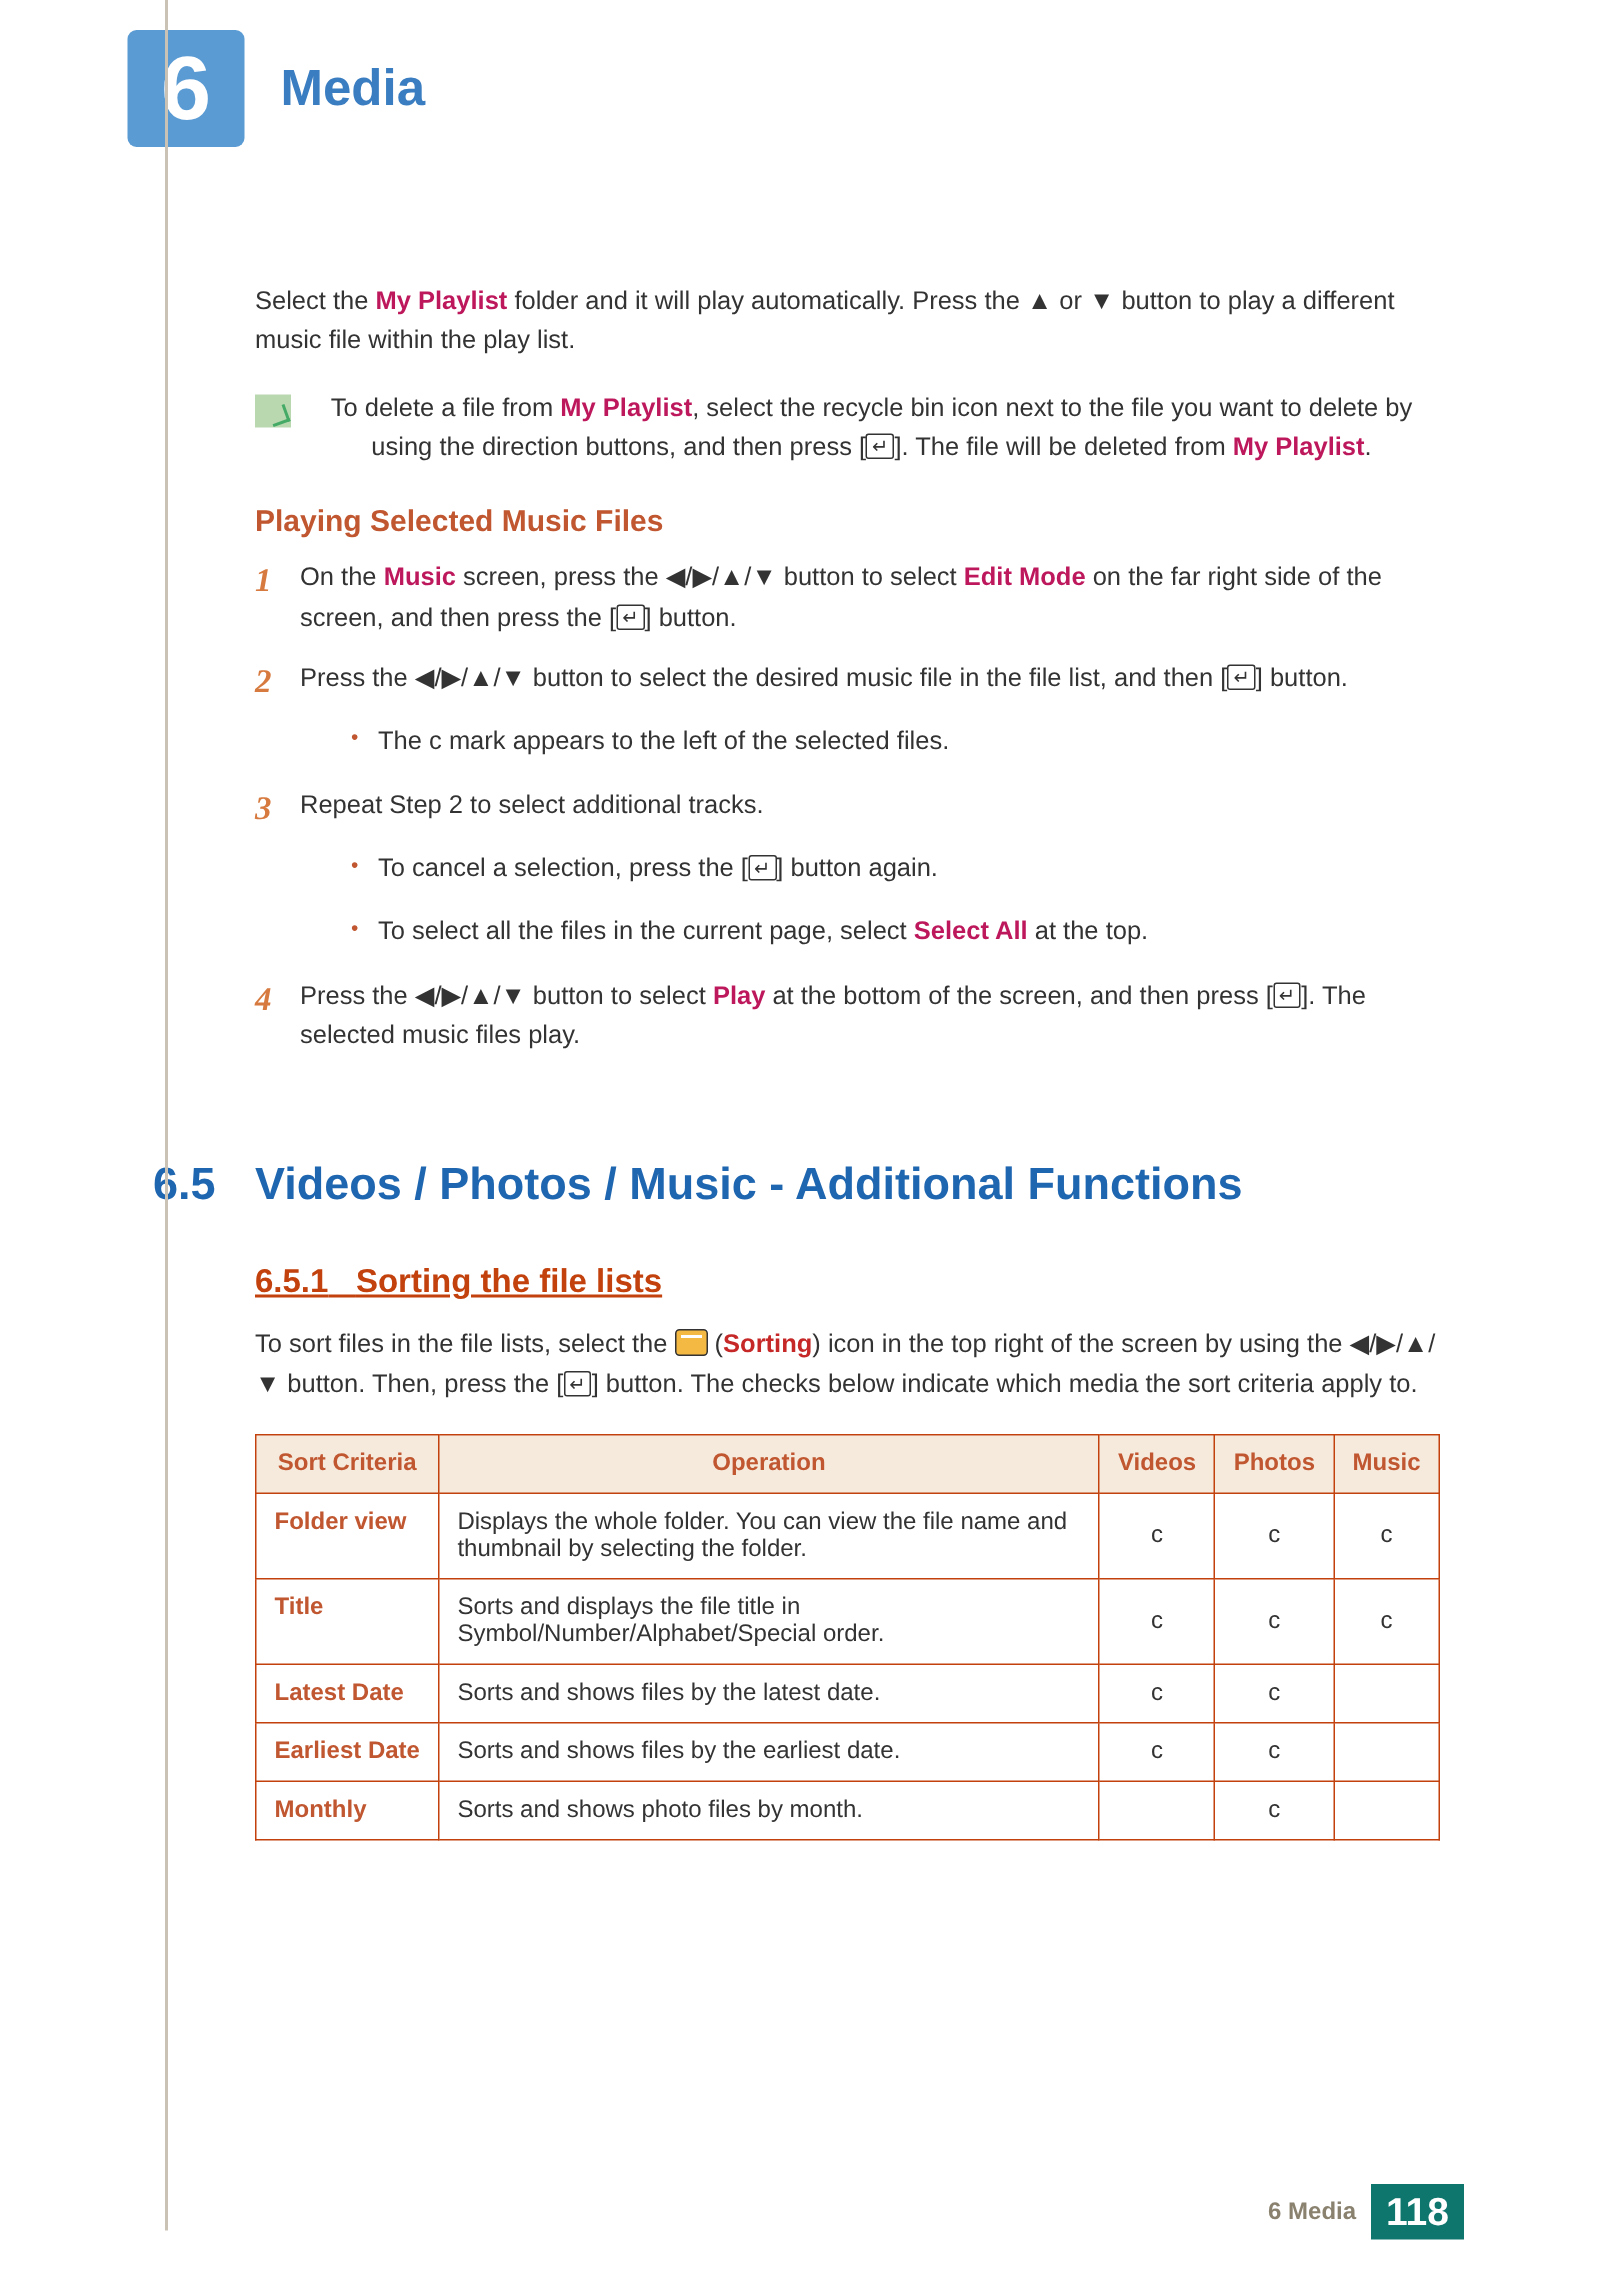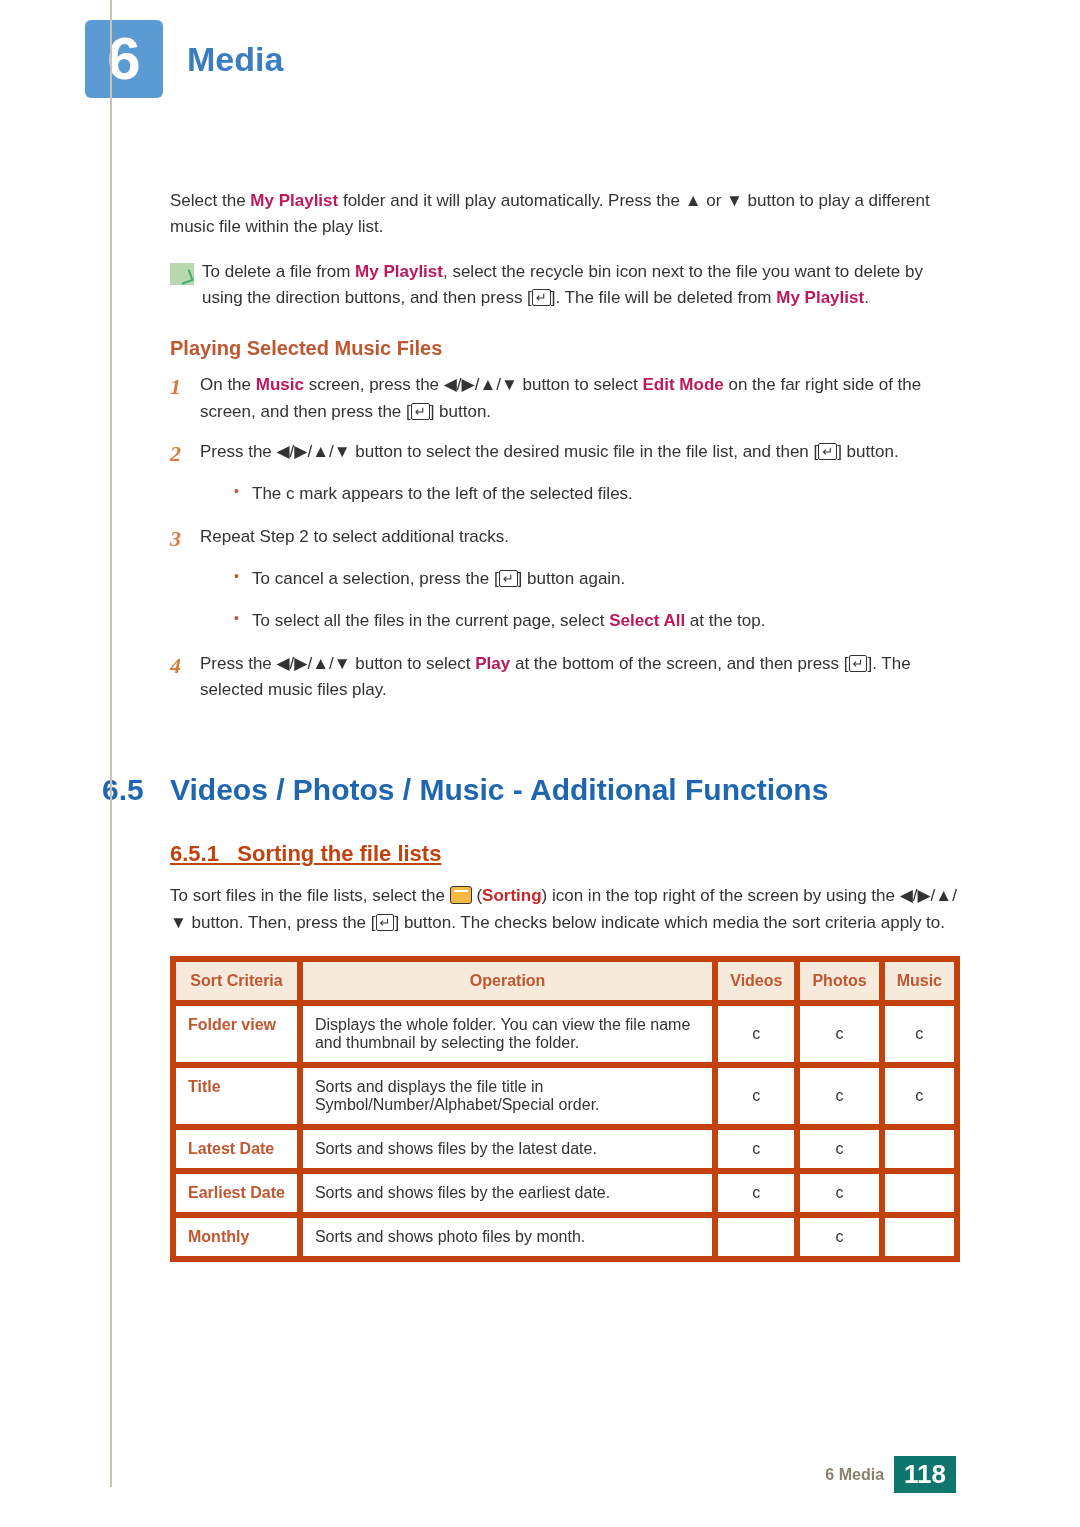--- a/index.html
+++ b/index.html
@@ -55,20 +55,21 @@
     margin: 22px 0 12px 0;
   }
   p, li { font-size: 17px; line-height: 1.55; color: #333; }
   .para { margin: 8px 0 18px 0; }
   .emph-red { color: #be185d; font-weight: bold; }
   .note {
     display: flex;
     align-items: flex-start;
     gap: 8px;
     margin: 10px 0 26px 0;
+    text-align: center;
   }
   .note-icon {
     width: 24px; height: 22px;
     background: #b9d8b0;
     position: relative;
     flex: 0 0 24px;
     margin-top: 4px;
   }
   .note-icon::after {
     content: "";
@@ -168,38 +169,38 @@
     border-top:2px solid #fff;
   }
   .sorting-red { color:#c62828; font-weight:bold; }
 
   table.sort-tbl {
     width: 100%;
     border-collapse: collapse;
     margin-top: 20px;
   }
   table.sort-tbl th, table.sort-tbl td {
-    border: 6px solid #c2410c;
+    border: 1px solid #c2410c;
     padding: 10px 12px;
     font-size: 16px;
     text-align: left;
     vertical-align: top;
   }
   table.sort-tbl th {
     background: #f6eadd;
     color: #c05730;
     font-weight: bold;
     text-align: center;
   }
   table.sort-tbl td.center { text-align: center; vertical-align: middle; }
   table.sort-tbl td.criteria { color: #c05730; font-weight: bold; white-space: nowrap; }
 
   .footer {
     position: absolute;
-    right: 124px;
+    right: 104px;
     bottom: 34px;
     display: flex;
     align-items: center;
     gap: 10px;
     text-align: right;
   }
   .footer-label { color: #8a826f; font-size: 16px; font-weight: bold; }
   .page-num {
     background: #0f766e;
     color: #fff;

